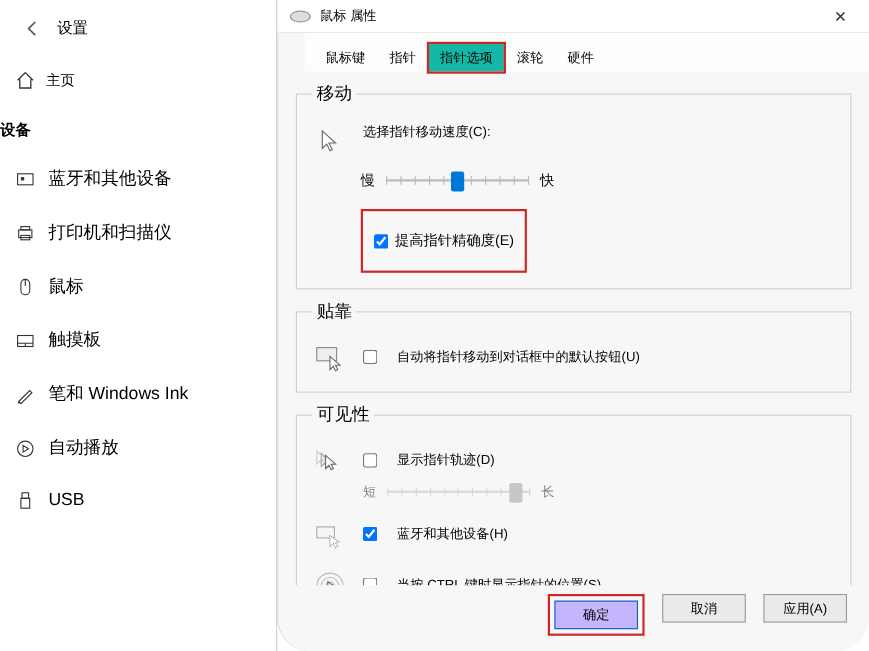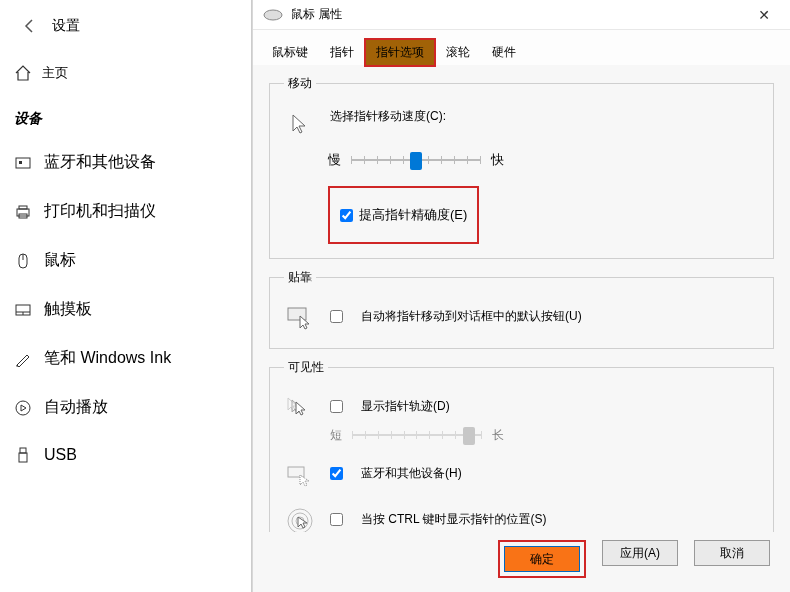--- a/index.html
+++ b/index.html
@@ -8,56 +8,56 @@
   
   .settings-panel { width: 252px; height: 100%; background: #fff; border-right: 1px solid #ccc; }
   .settings-header { display: flex; align-items: center; padding: 10px 14px 8px 14px; }
   .back-btn { width: 32px; height: 32px; display: flex; align-items: center; justify-content: center; color: #555; font-size: 18px; }
   .settings-title { font-size: 14px; margin-left: 6px; }
   .home-row { display: flex; align-items: center; padding: 10px 14px; gap: 10px; margin-top: 4px; }
   .home-row .icon { width: 18px; height: 18px; display: flex; align-items: center; justify-content: center; }
   .search-wrap { padding: 6px 8px 2px 8px; }
   .search-box { display: flex; align-items: center; border: 1px solid #999; height: 32px; padding: 0 6px; }
   .search-box input { border: none; outline: none; flex: 1; font-size: 13px; background: transparent; }
-  .section-label { font-weight: 600; padding: 18px 14px 10px 14px; font-size: 14px; font-style: italic; }
+  .section-label { font-weight: 600; padding: 18px 14px 10px 0; font-size: 14px; }
   .nav-list { }
   .nav-item { display: flex; align-items: center; gap: 12px; padding: 14px 14px; font-size: 16px; }
   .nav-item .icon { width: 18px; height: 18px; display: flex; align-items: center; justify-content: center; color: #333; }
 
   
-  .dialog { flex: 1; background: #f7f7f7; border-left: 1px solid #d8d8d8; display: flex; flex-direction: column; height: 100%; }
+  .dialog { flex: 1; background: #f7f7f7; border-left: 1px solid #d8d8d8; display: flex; flex-direction: column; height: 100%; border-radius: 30px; }
   .dlg-title-bar { display: flex; align-items: center; padding: 6px 10px; background: #fff; border-bottom: 1px solid #e8e8e8; }
   .mouse-icon { width: 20px; height: 14px; margin-right: 8px; display: flex; align-items: center; }
   .dlg-title { font-size: 12px; flex: 1; }
   .close-x { width: 32px; text-align: center; font-size: 14px; color: #333; }
 
-  .tab-strip { display: flex; padding: 8px 8px 0 8px; background: #fdfdfd; }
+  .tab-strip { display: flex; padding: 8px 8px 0 8px; background: #fdfdfd; margin-left: 24px; }
   .tab { padding: 4px 10px; font-size: 12px; border: 1px solid transparent; position: relative; top: 1px; }
-  .tab.active { border: 1px solid #bbb; border-bottom: 1px solid #f7f7f7; background: #a16207; }
+  .tab.active { border: 1px solid #bbb; border-bottom: 1px solid #f7f7f7; background: #14b8a6; }
   .tab.highlight { outline: 2px solid #d02626; outline-offset: -1px; }
 
   .dlg-body { flex: 1; padding: 10px 16px 6px 16px; overflow: hidden; }
   fieldset.group { border: 1px solid #cfcfcf; margin-bottom: 10px; padding: 10px 14px 14px 14px; }
-  fieldset.group legend { font-size: 12px; padding: 0 4px; }
+  fieldset.group legend { font-size: 16px; padding: 0 4px; }
   .row { display: flex; align-items: flex-start; gap: 14px; margin-top: 6px; }
   .row .thumb { width: 32px; height: 32px; display: flex; align-items: center; justify-content: center; color: #666; flex-shrink: 0; }
   .row .content { flex: 1; font-size: 12px; }
   .slider-row { display: flex; align-items: center; gap: 10px; margin-top: 10px; margin-left: 44px; }
   .slider { position: relative; width: 130px; height: 20px; }
   .slider-track { position: absolute; top: 9px; left: 0; right: 0; height: 2px; background: #bbb; }
   .slider-ticks { position: absolute; top: 6px; left: 0; right: 0; height: 8px; display: flex; justify-content: space-between; }
   .slider-ticks span { width: 1px; height: 8px; background: #bbb; }
   .slider-thumb { position: absolute; top: 2px; width: 12px; height: 18px; background: #0078d7; border-radius: 2px; transform: translateX(-50%); }
   .check-row { display: flex; align-items: center; gap: 18px; font-size: 12px; margin-top: 6px; }
   .check-row input[type=checkbox] { width: 13px; height: 13px; }
   .highlight-box { border: 2px solid #d02626; padding: 18px 10px; display: inline-flex; align-items: center; gap: 6px; margin-top: 16px; margin-left: 44px; }
 
   .dlg-buttons { display: flex; justify-content: flex-end; gap: 16px; padding: 8px 20px 14px 20px; }
   .btn { min-width: 76px; height: 26px; border: 1px solid #999; background: #eaeaea; font-size: 12px; display: flex; align-items: center; justify-content: center; }
-  .btn.primary { border: 1px solid #0067c0; background: #f97316; }
+  .btn.primary { border: 1px solid #0067c0; background: #c4b5fd; }
   .btn-wrap.highlight { border: 2px solid #d02626; padding: 4px; }
 
   svg { display: block; }
 </style>
 </head>
 <body>
 
 <div class="app">
 
   <div class="settings-panel">
@@ -287,17 +287,17 @@
             <span>当按 CTRL 键时显示指针的位置(S)</span>
           </div>
         </div>
       </fieldset>
     </div>
 
     <div class="dlg-buttons">
       <div class="btn-wrap highlight">
         <div class="btn primary">确定</div>
       </div>
+      <div class="btn">取消</div>
       <div class="btn">应用(A)</div>
-      <div class="btn">取消</div>
     </div>
   </div>
 </div>
 
 </body></html>

